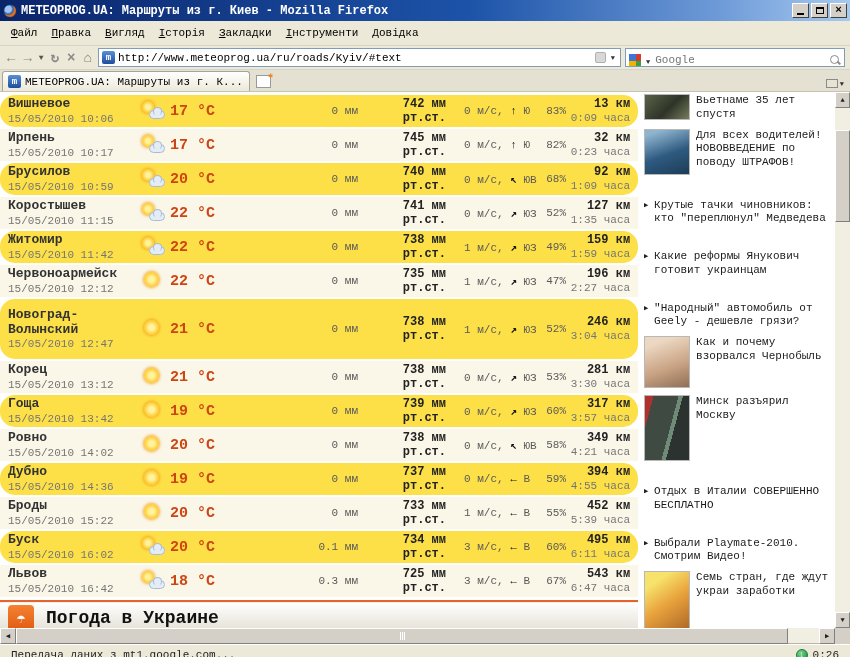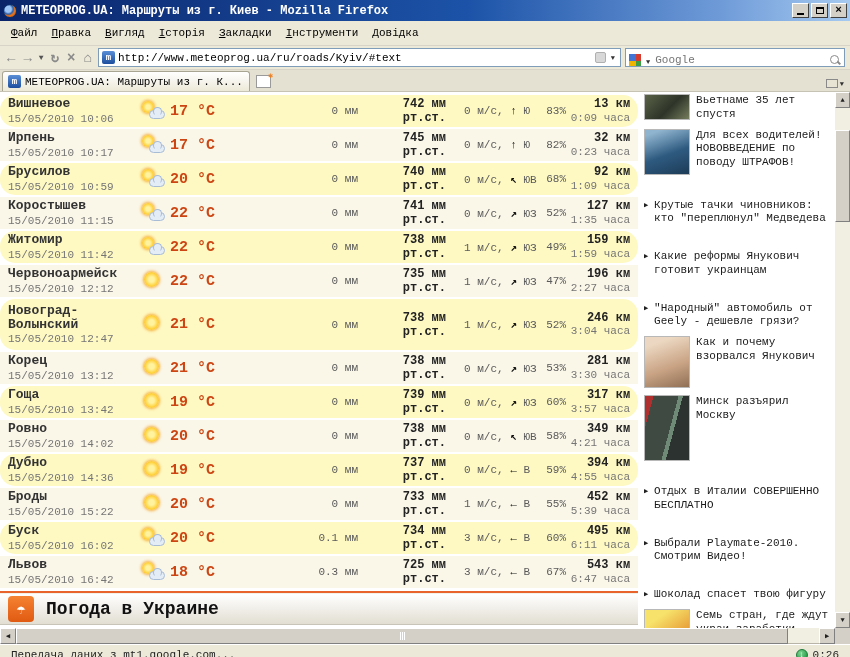--- a/index.html
+++ b/index.html
@@ -55,22 +55,22 @@
   .pagestar{width:15px;height:13px;margin:0 0 3px 6px;background:#fff;border:1px solid #9a9a9a;position:relative;}
   .pagestar::after{content:"✱";position:absolute;right:-3px;top:-5px;color:#f08020;font-size:8px;}
   .tablist{margin-left:auto;margin-bottom:3px;display:flex;align-items:center;gap:2px;padding:0 4px;}
   .tablist .fold{width:12px;height:9px;background:#e8e4d4;border:1px solid #8a8a8a;}
   .tablist .arr{font-size:7px;color:#333;}
   
   .content{height:536px;display:flex;background:#fff;}
   .main{width:652px;overflow:hidden;padding-top:3px;}
   
   .trow{display:flex;align-items:center;height:32px;margin-bottom:2px;padding:0 8px;font-size:11px;color:#5a5a5a;}
-  .trow.blue{background:#fef9c3;border-radius:15px;} .trow.cream{background:#faf7e9;}
-  .trow.tall{height:51px;}
+  .trow.blue{background:#fde047;border-radius:15px;} .trow.cream{background:#faf7e9;}
+  .trow.tall{height:60px;}
   .c-name{width:132px;}
   .city{font-size:13px;font-weight:bold;color:#333;line-height:1.1;}
   .dt{font-size:11px;color:#757575;margin-top:1px;}
   .c-icon{width:30px;}
   .c-temp{width:80px;font-size:15px;font-weight:bold;color:#cc4513;}
   .c-precip{width:108px;text-align:right;}
   .c-press{width:88px;text-align:right;font-size:12px;font-weight:bold;color:#222;}
   .c-wind{width:70px;padding-left:18px;white-space:nowrap;}
   .warrow{color:#111;font-weight:bold;}
   .c-hum{width:50px;text-align:right;}
@@ -460,39 +460,36 @@
   <div class="nitem bullet">
     <span class="ntext">Какие реформы Янукович готовит украинцам</span>
   </div>
 
   <div class="nitem bullet">
     <span class="ntext">"Народный" автомобиль от Geely - дешевле грязи?</span>
   </div>
 
   <div class="nitem thumb">
     <span class="nthumb" data-thumb="legs-photo"></span>
-    <span class="ntext">Как и почему взорвался Янукович</span>
+    <span class="ntext">Как и почему взорвался Чернобыль</span>
   </div>
 
   <div class="nitem thumb">
     <span class="nthumb" data-thumb="lukashenko-photo"></span>
     <span class="ntext">Минск разъярил Москву</span>
   </div>
 
   <div class="nitem bullet">
     <span class="ntext">Отдых в Италии СОВЕРШЕННО БЕСПЛАТНО</span>
   </div>
 
   <div class="nitem bullet">
     <span class="ntext">Выбрали Playmate-2010. Смотрим Видео!</span>
   </div>
 
-  <div class="nitem bullet">
-    <span class="ntext">Шоколад спасет твою фигуру</span>
-  </div>
 
   <div class="nitem thumb">
     <span class="nthumb" data-thumb="worker-cartoon"></span>
     <span class="ntext">Семь стран, где ждут украи заработки</span>
   </div>
 
   <div class="nitem thumb">
     <span class="nthumb" data-thumb="cars-photo"></span>
     <span class="ntext">Залоговые автомобили ищут владельцев!</span>
   </div>

